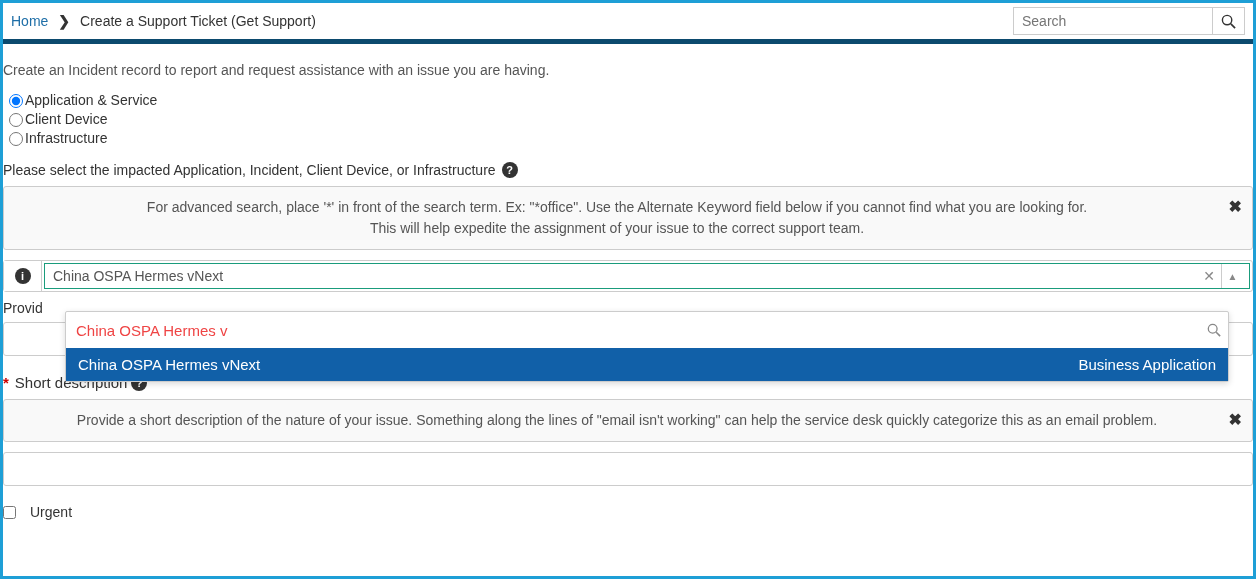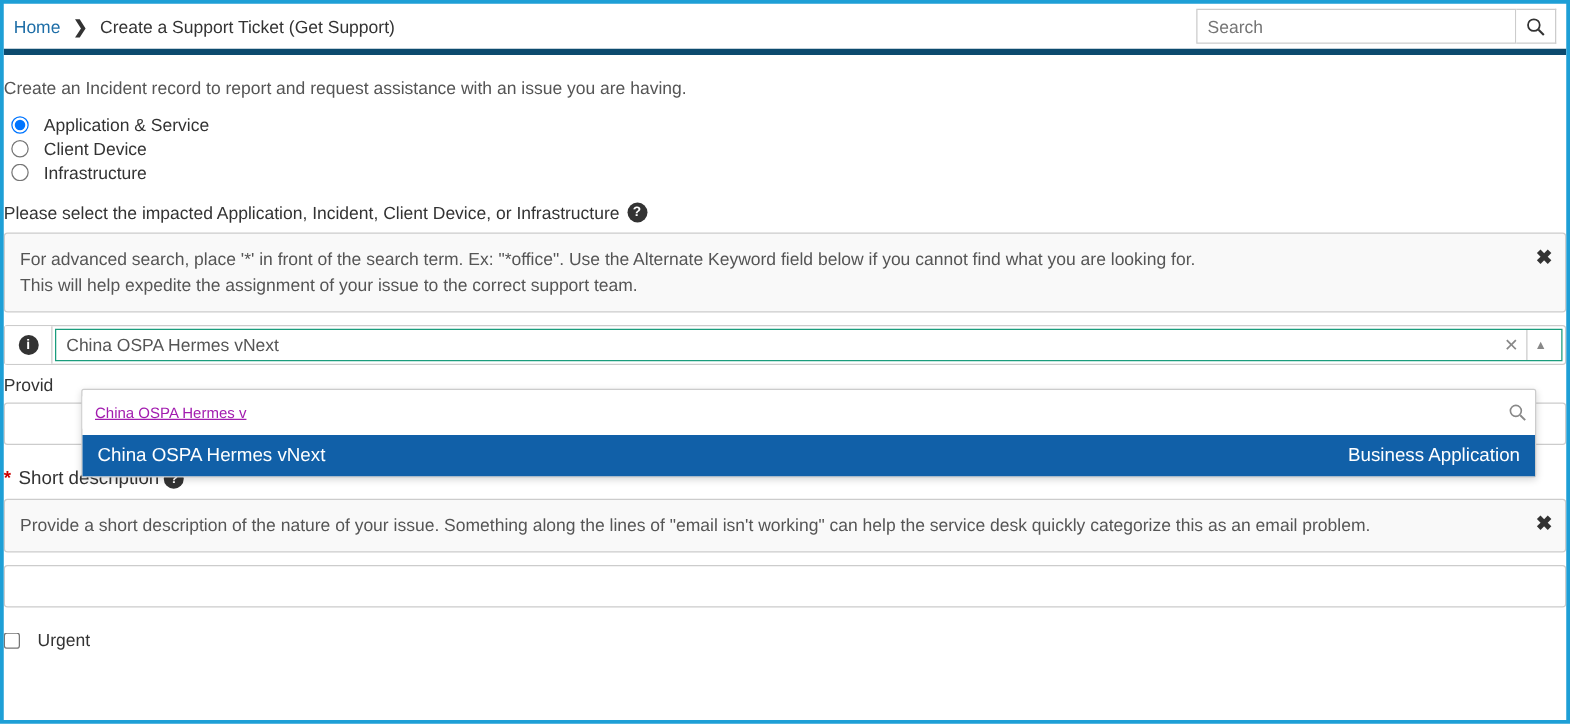--- a/index.html
+++ b/index.html
@@ -35,21 +35,21 @@
       color: #333;
     }
     .search-wrap {
       margin-left: auto;
       display: flex;
       align-items: center;
     }
     .search-input {
       border: 1px solid #ccc;
       padding: 4px 8px;
-      width: 256px;
+      width: 200px;
       height: 28px;
       font-size: 14px;
       color: #777;
     }
     .search-btn {
       border: 1px solid #ccc;
       border-left: none;
       background: #fff;
       width: 32px;
       height: 28px;
@@ -65,22 +65,22 @@
       color: #555;
       margin: 10px 0 14px 0;
       font-size: 14px;
     }
     .radio-group {
       margin-left: 6px;
       margin-bottom: 16px;
     }
     .radio-row {
       display: flex;
-      align-items: center;
-      gap: 12px;
+      align-items: flex-end;
+      gap: 2px;
       margin: 3px 0;
       font-size: 14px;
     }
     .radio-row input[type=radio] {
       width: 14px;
       height: 14px;
     }
     .section-label {
       font-size: 14px;
       color: #333;
@@ -104,20 +104,21 @@
     .hint-box {
       border: 1px solid #ccc;
       border-radius: 3px;
       background: #f9f9f9;
       padding: 10px 34px 10px 12px;
       color: #555;
       position: relative;
       margin-bottom: 10px;
       font-size: 14px;
       line-height: 1.5;
+      text-align: center;
     }
     .hint-close {
       position: absolute;
       right: 10px;
       top: 8px;
       font-weight: bold;
       cursor: pointer;
       color: #333;
       font-size: 16px;
     }
@@ -196,24 +197,23 @@
     .dropdown-search {
       display: flex;
       align-items: center;
       padding: 0;
       height: 36px;
     }
     .dropdown-search input {
       flex: 1;
       border: none;
       padding: 6px 10px;
-      font-size: 12px;
+      font-size: 15px;
       outline: none;
-      color: #a21caf;
-      text-decoration: underline;
+      color: #ef4444;
     }
     .dropdown-search-icon {
       width: 28px;
       color: #888;
       display: flex;
       align-items: center;
       justify-content: center;
     }
     .dropdown-option {
       background: #1160a8;

